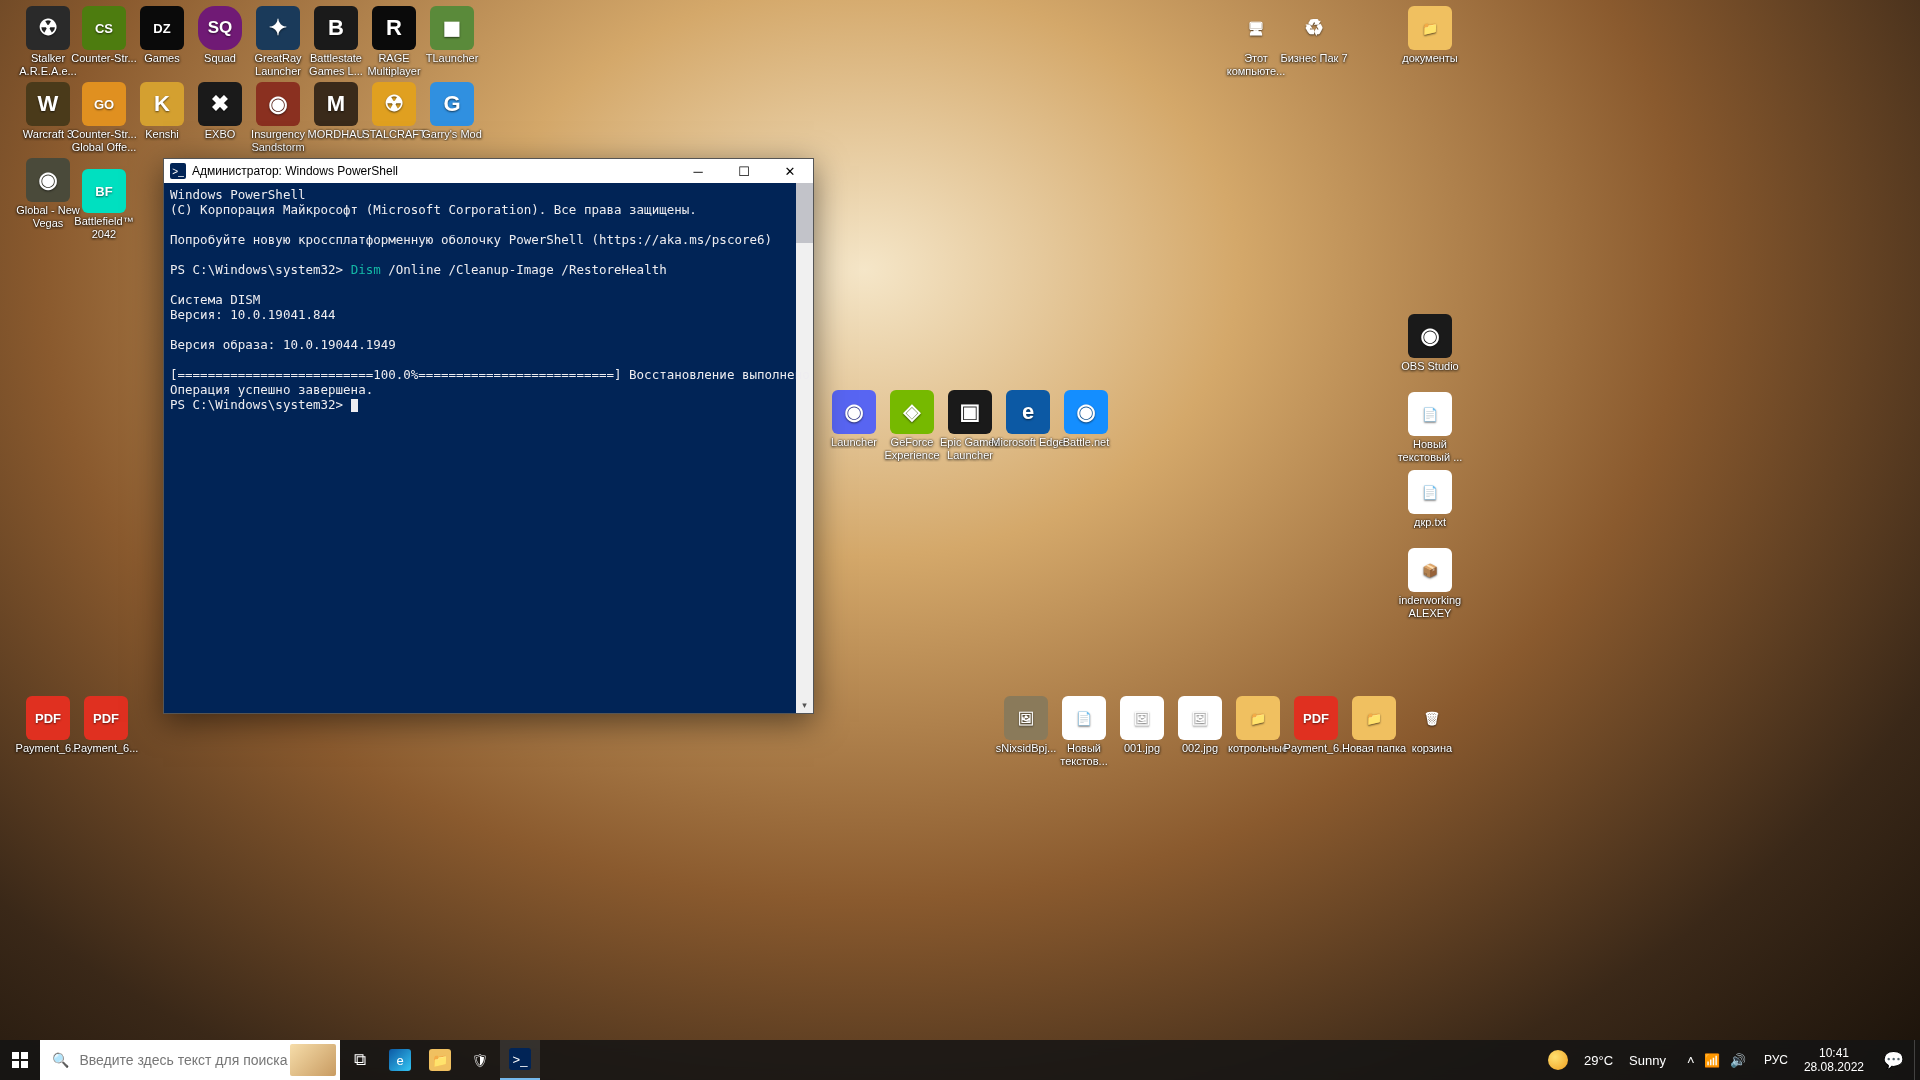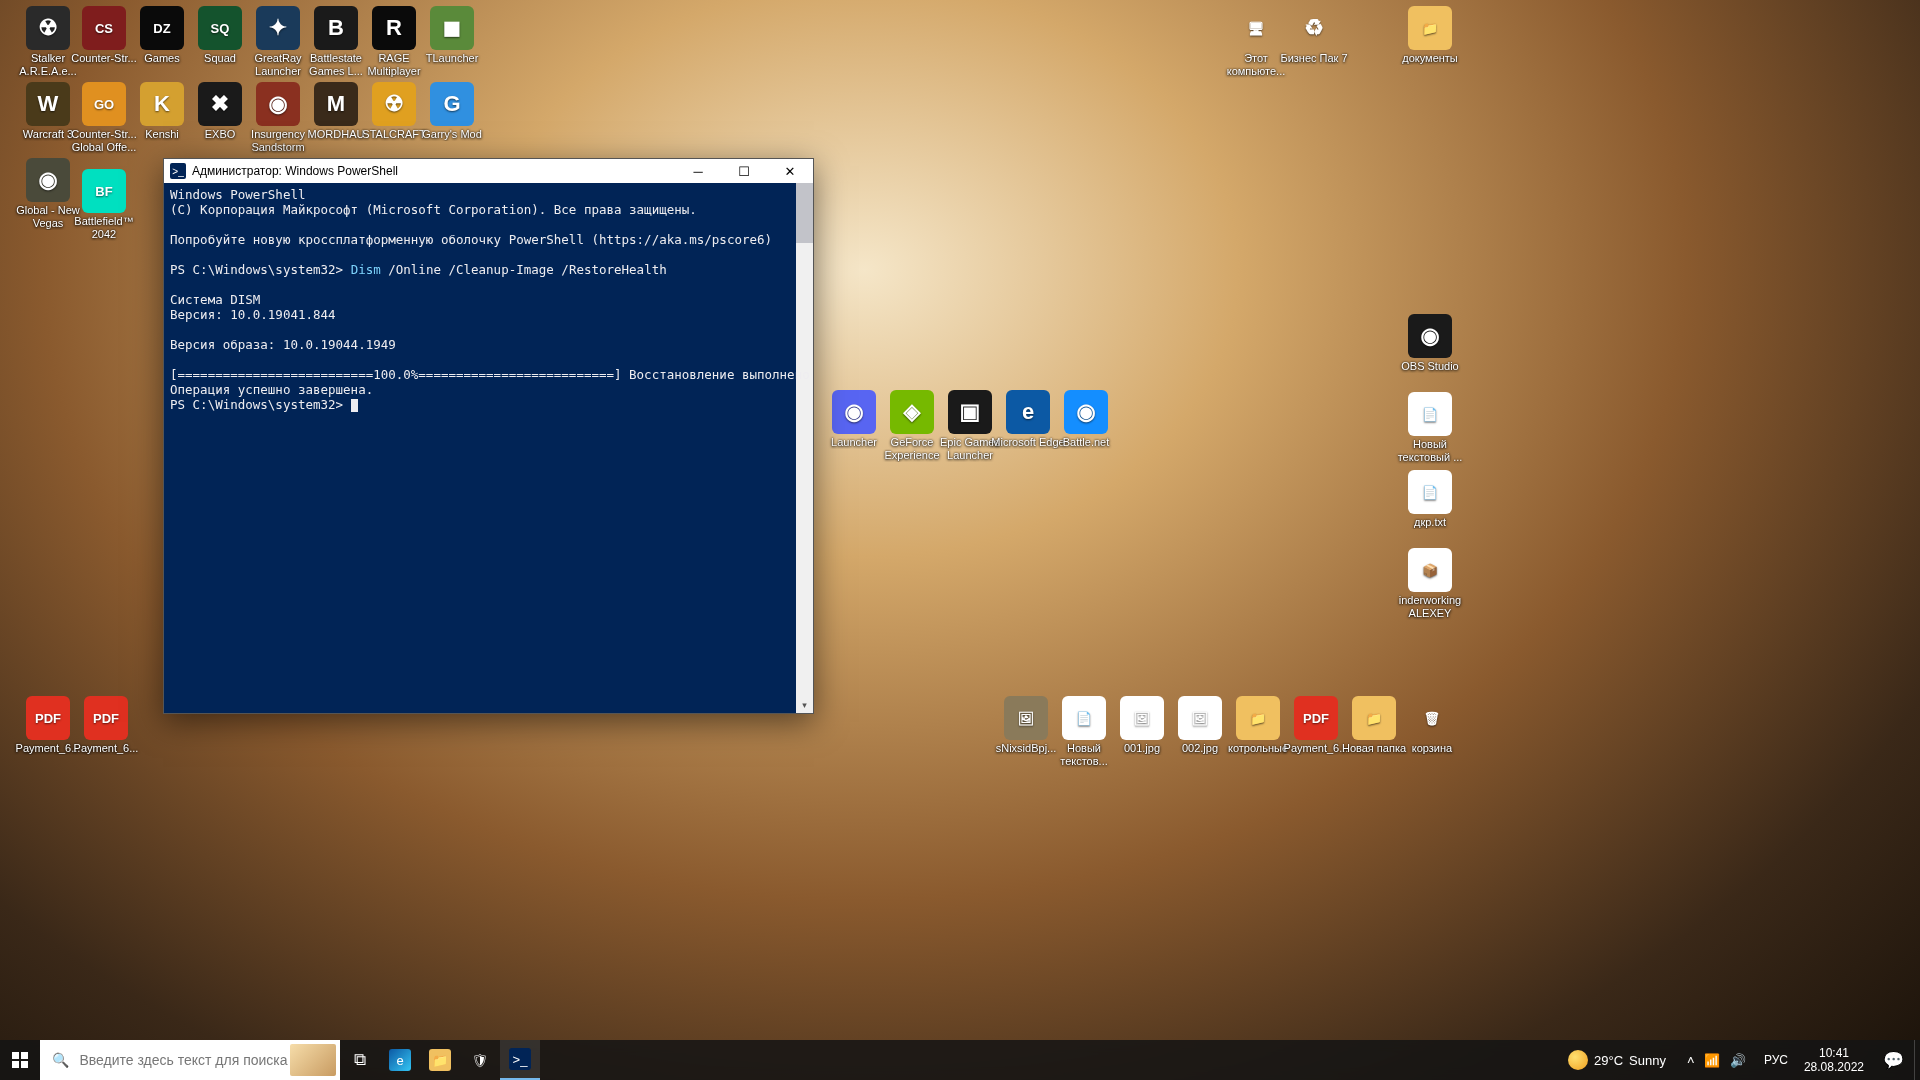--- a/index.html
+++ b/index.html
@@ -29,65 +29,65 @@
 .winbtns div { width:46px; display:flex; align-items:center; justify-content:center;
   font-size:13px; color:#000; cursor:pointer; }
 .term { padding:4px 6px; font-family:Consolas,"Lucida Console",monospace;
   font-size:12.5px; line-height:15px; color:#eeedf0; white-space:pre; overflow:hidden;
   height:calc(100% - 24px); position:relative; }
 .scrollhint { position:absolute; right:0; top:24px; bottom:0; width:17px; background:#f0f0f0; }
 .scrollhint .thumb { position:absolute; top:0; left:0; right:0; height:60px; background:#c2c3c9; }
 .scrollhint .ar { position:absolute; left:0; right:0; height:17px; background:#f0f0f0;
   display:flex; align-items:center; justify-content:center; font-size:9px; color:#555; }
 .scrollhint .ar.up { top:0; } .scrollhint .ar.dn { bottom:0; }
-.cmd-yellow { color:#7dd3fc; }
+.cmd-yellow { color:#14b8a6; }
 .cursor { display:inline-block; width:7px; height:13px; background:#eeedf0; vertical-align:middle; }
 
 .taskbar { position:absolute; left:0; right:0; bottom:0; height:40px;
   background:rgba(20,20,20,.85); backdrop-filter:blur(6px);
   display:flex; align-items:center; color:#fff; }
 .start { width:40px; height:40px; display:flex; align-items:center; justify-content:center; cursor:pointer; }
 .start svg { width:16px; height:16px; }
 .search { display:flex; align-items:center; background:#fff; height:40px; width:300px;
   color:#777; padding:0 12px; font-size:14px; gap:10px; cursor:text; position:relative; }
 .search .deco { position:absolute; right:4px; top:4px; bottom:4px; width:46px;
   background:linear-gradient(135deg,#f5d9a0,#c29050); border-radius:2px; opacity:.9; }
 .tbtn { width:40px; height:40px; display:flex; align-items:center; justify-content:center;
   cursor:pointer; font-size:17px; }
 .tbtn.active { border-bottom:2px solid #76b9ed; background:rgba(255,255,255,.1); }
 .tb-icon { width:22px; height:22px; border-radius:3px; display:flex;
   align-items:center; justify-content:center; font-size:13px; }
 .tray { margin-left:auto; display:flex; align-items:center; height:100%; }
-.weather { display:flex; align-items:center; gap:6px; padding:0 10px; cursor:pointer; font-size:13px; }
+.weather { display:flex; align-items:center; gap:16px; padding:0 10px; cursor:pointer; font-size:13px; }
 .wicon { width:20px; height:20px; border-radius:50%;
   background:radial-gradient(circle at 35% 35%,#ffe070,#f0a020); }
 .tray-icons { display:flex; align-items:center; gap:4px; padding:0 8px; }
 .tray-icons span { cursor:pointer; font-size:13px; padding:2px 3px; }
 .lang { font-size:12px; padding:0 6px; cursor:pointer; }
 .clock { font-size:12px; text-align:center; line-height:14px; padding:0 10px; cursor:pointer; }
 .showdesk { width:6px; height:40px; border-left:1px solid rgba(255,255,255,.2); cursor:pointer; }
 </style>
 </head>
 <body>
 
 <div class="desktop" id="desk">
     <div class="di" style="left: 10px; top: 6px;">
       <div class="ico" style="background:#2a2a2a;">☢</div>
       <div class="lbl">Stalker A.R.E.A.e...</div>
     </div>
     <div class="di" style="left: 66px; top: 6px;">
-      <div class="ico" style="background:#7f1d1d;font-size:13px;">CS</div>
+      <div class="ico" style="background:#4d7c0f;font-size:13px;">CS</div>
       <div class="lbl">Counter-Str...</div>
     </div>
     <div class="di" style="left: 124px; top: 6px;">
       <div class="ico" style="background:#0a0a0a;font-size:13px;">DZ</div>
       <div class="lbl">Games</div>
     </div>
     <div class="di" style="left: 182px; top: 6px;">
-      <div class="ico" style="background:#14532d;font-size:13px;">SQ</div>
+      <div class="ico" style="background:#701a75;font-size:17px;border-radius:17px;">SQ</div>
       <div class="lbl">Squad</div>
     </div>
     <div class="di" style="left: 240px; top: 6px;">
       <div class="ico" style="background:#1a3a5a;">✦</div>
       <div class="lbl">GreatRay Launcher</div>
     </div>
     <div class="di" style="left: 298px; top: 6px;">
       <div class="ico" style="background:#1a1a1a;">B</div>
       <div class="lbl">Battlestate Games L...</div>
     </div>

